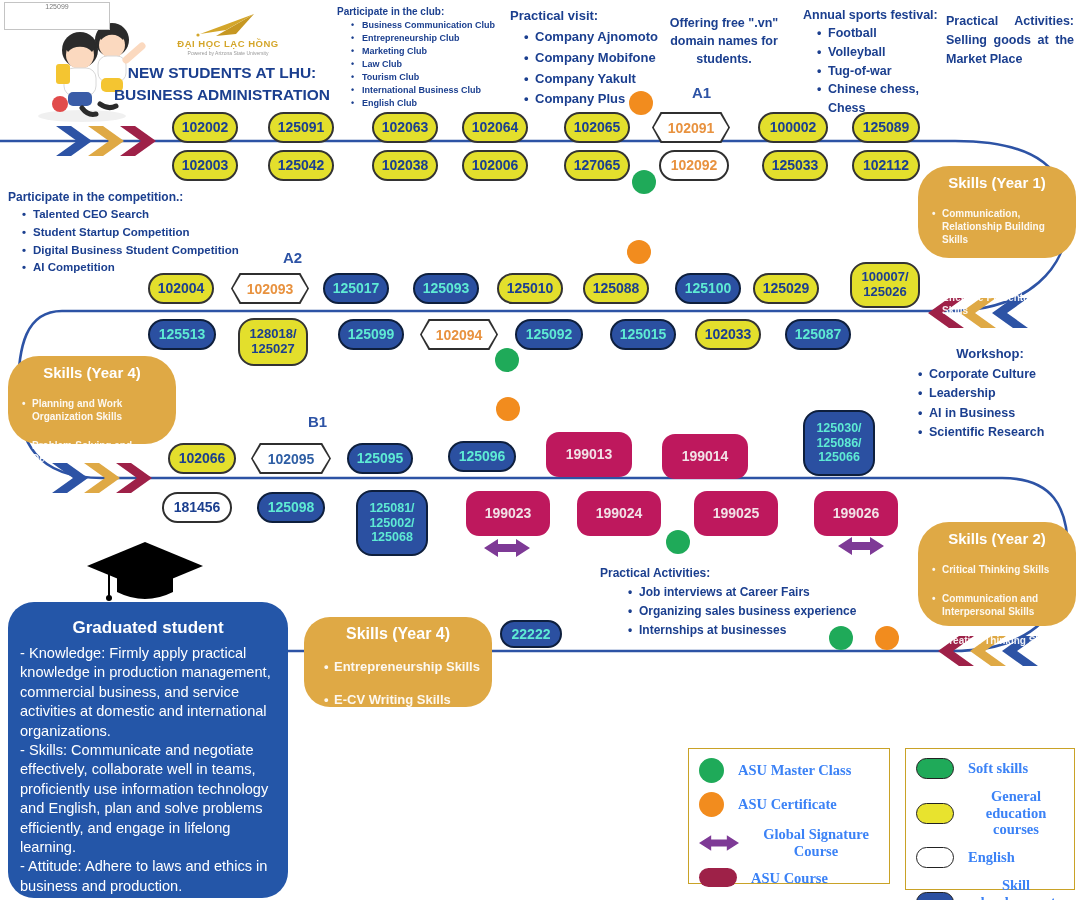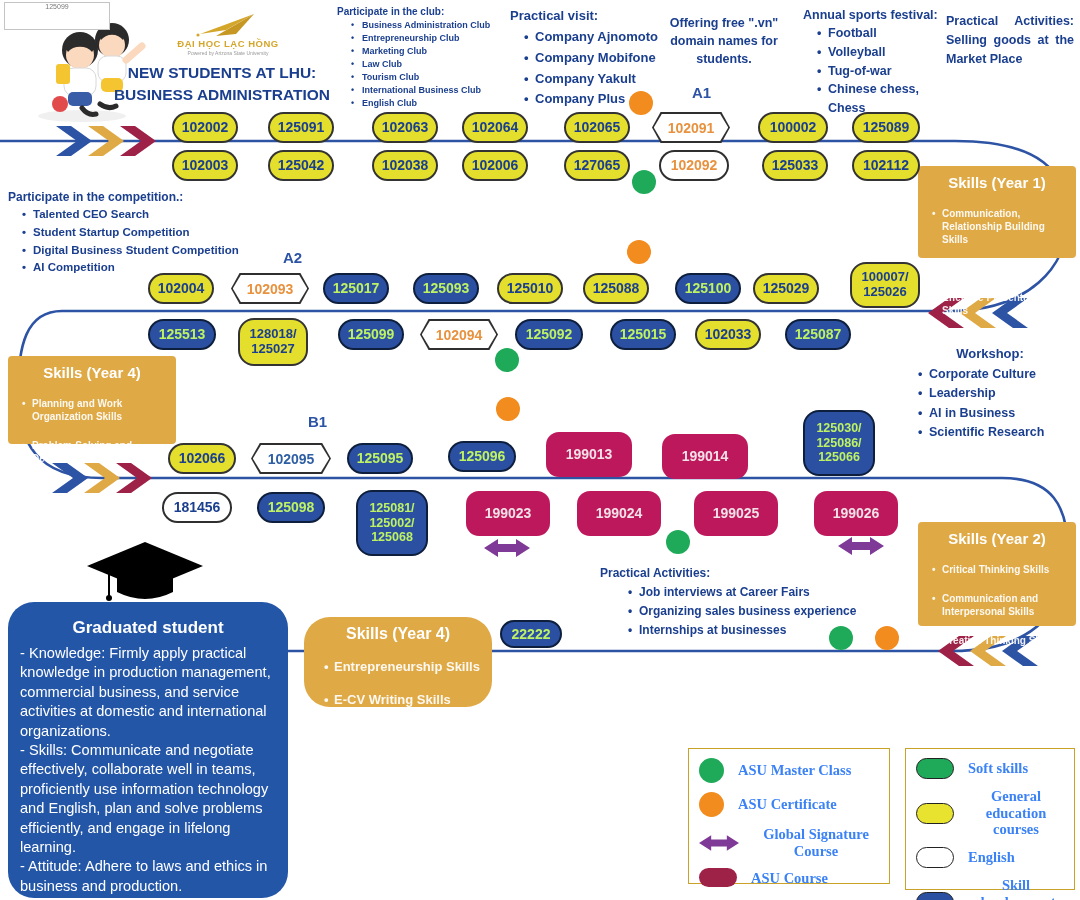--- a/index.html
+++ b/index.html
@@ -11,32 +11,32 @@
   
   .note-title{font-weight:700;color:#1b3f8f;}
   ul.blist{list-style:none;margin:2px 0 0 0;padding:0 0 0 14px;color:#1b3f8f;font-weight:700;}
   ul.blist li{position:relative;padding-left:11px;}
   ul.blist li::before{content:"•";position:absolute;left:0;}
   
   .pill{position:absolute;display:flex;align-items:center;justify-content:center;
         border-radius:16px;border:2px solid #2f2f2f;font-weight:700;font-size:14px;
         text-align:center;line-height:1.15;white-space:pre-line;box-sizing:border-box;z-index:6;}
   .pill.gen{background:#e3df2c;color:#1b3f8f;border-color:#333;}
-  .pill.skl{background:#2b50a1;color:#bef264;border-color:#0e1f3d;}
+  .pill.skl{background:#2b50a1;color:#5eead4;border-color:#0e1f3d;}
   .pill.eng{background:#fff;color:#e8923f;border-color:#2f2f2f;}
   .pill.asu{background:#be185d;color:#f2e2e7;border:none;border-radius:13px;}
   .hexo{position:absolute;display:flex;align-items:center;justify-content:center;
         background:#2f2f2f;clip-path:polygon(11% 0,89% 0,100% 50%,89% 100%,11% 100%,0 50%);
         box-sizing:border-box;z-index:6;}
   .hexi{width:calc(100% - 3.5px);height:calc(100% - 3.5px);background:#fff;color:#e8923f;
         clip-path:polygon(11% 0,89% 0,100% 50%,89% 100%,11% 100%,0 50%);
         display:flex;align-items:center;justify-content:center;font-weight:700;font-size:14px;
         white-space:pre-line;text-align:center;}
   
-  .skillbox{position:absolute;background:#dfa945;border-radius:4px;color:#fff;
+  .skillbox{position:absolute;background:#dfa945;border-radius:31px;color:#fff;
             padding:8px 10px 8px 10px;box-sizing:border-box;z-index:5;}
   .skillbox h3{margin:0 0 3px 0;font-size:15px;text-align:center;font-weight:700;}
   .skillbox ul{list-style:none;margin:0;padding:0 0 0 4px;font-size:10px;font-weight:600;
                color:rgba(255,255,255,0.92);line-height:1.3;text-align:left;}
   .skillbox ul li{position:relative;padding-left:10px;margin-bottom:1px;margin-top:16px;}
   .skillbox ul li::before{content:"•";position:absolute;left:0;}
   
   .dot{position:absolute;width:24px;height:24px;border-radius:50%;z-index:7;}
   .dot.master{background:#1faa59;}
   .dot.certificate{background:#f28c1e;}
@@ -129,21 +129,21 @@
     <div style="font-size:5px;color:#999;margin-top:1px">Powered by Arizona State University</div>
   </div>
   <div class="abs navy" style="left:112px;top:62px;width:220px;text-align:center;font-size:15.5px;font-weight:700;line-height:1.45;z-index:3">
     <div>NEW STUDENTS AT LHU:</div>
     <div>BUSINESS ADMINISTRATION</div>
   </div>
 
   <div class="abs" style="left:337px;top:6px;width:185px;z-index:3">
     <div class="note-title" style="font-size:10px">Participate in the club:</div>
     <ul class="blist" style="font-size:9px;line-height:1.45">
-        <li>Business Administration Club</li>
+        <li>Business Communication Club</li>
         <li>Entrepreneurship Club</li>
         <li>Marketing Club</li>
         <li>Law Club</li>
         <li>Tourism Club</li>
         <li>International Business Club</li>
         <li>English Club</li>
       </ul>
   </div>
 
   <div class="abs" style="left:510px;top:8px;width:150px;z-index:3">

